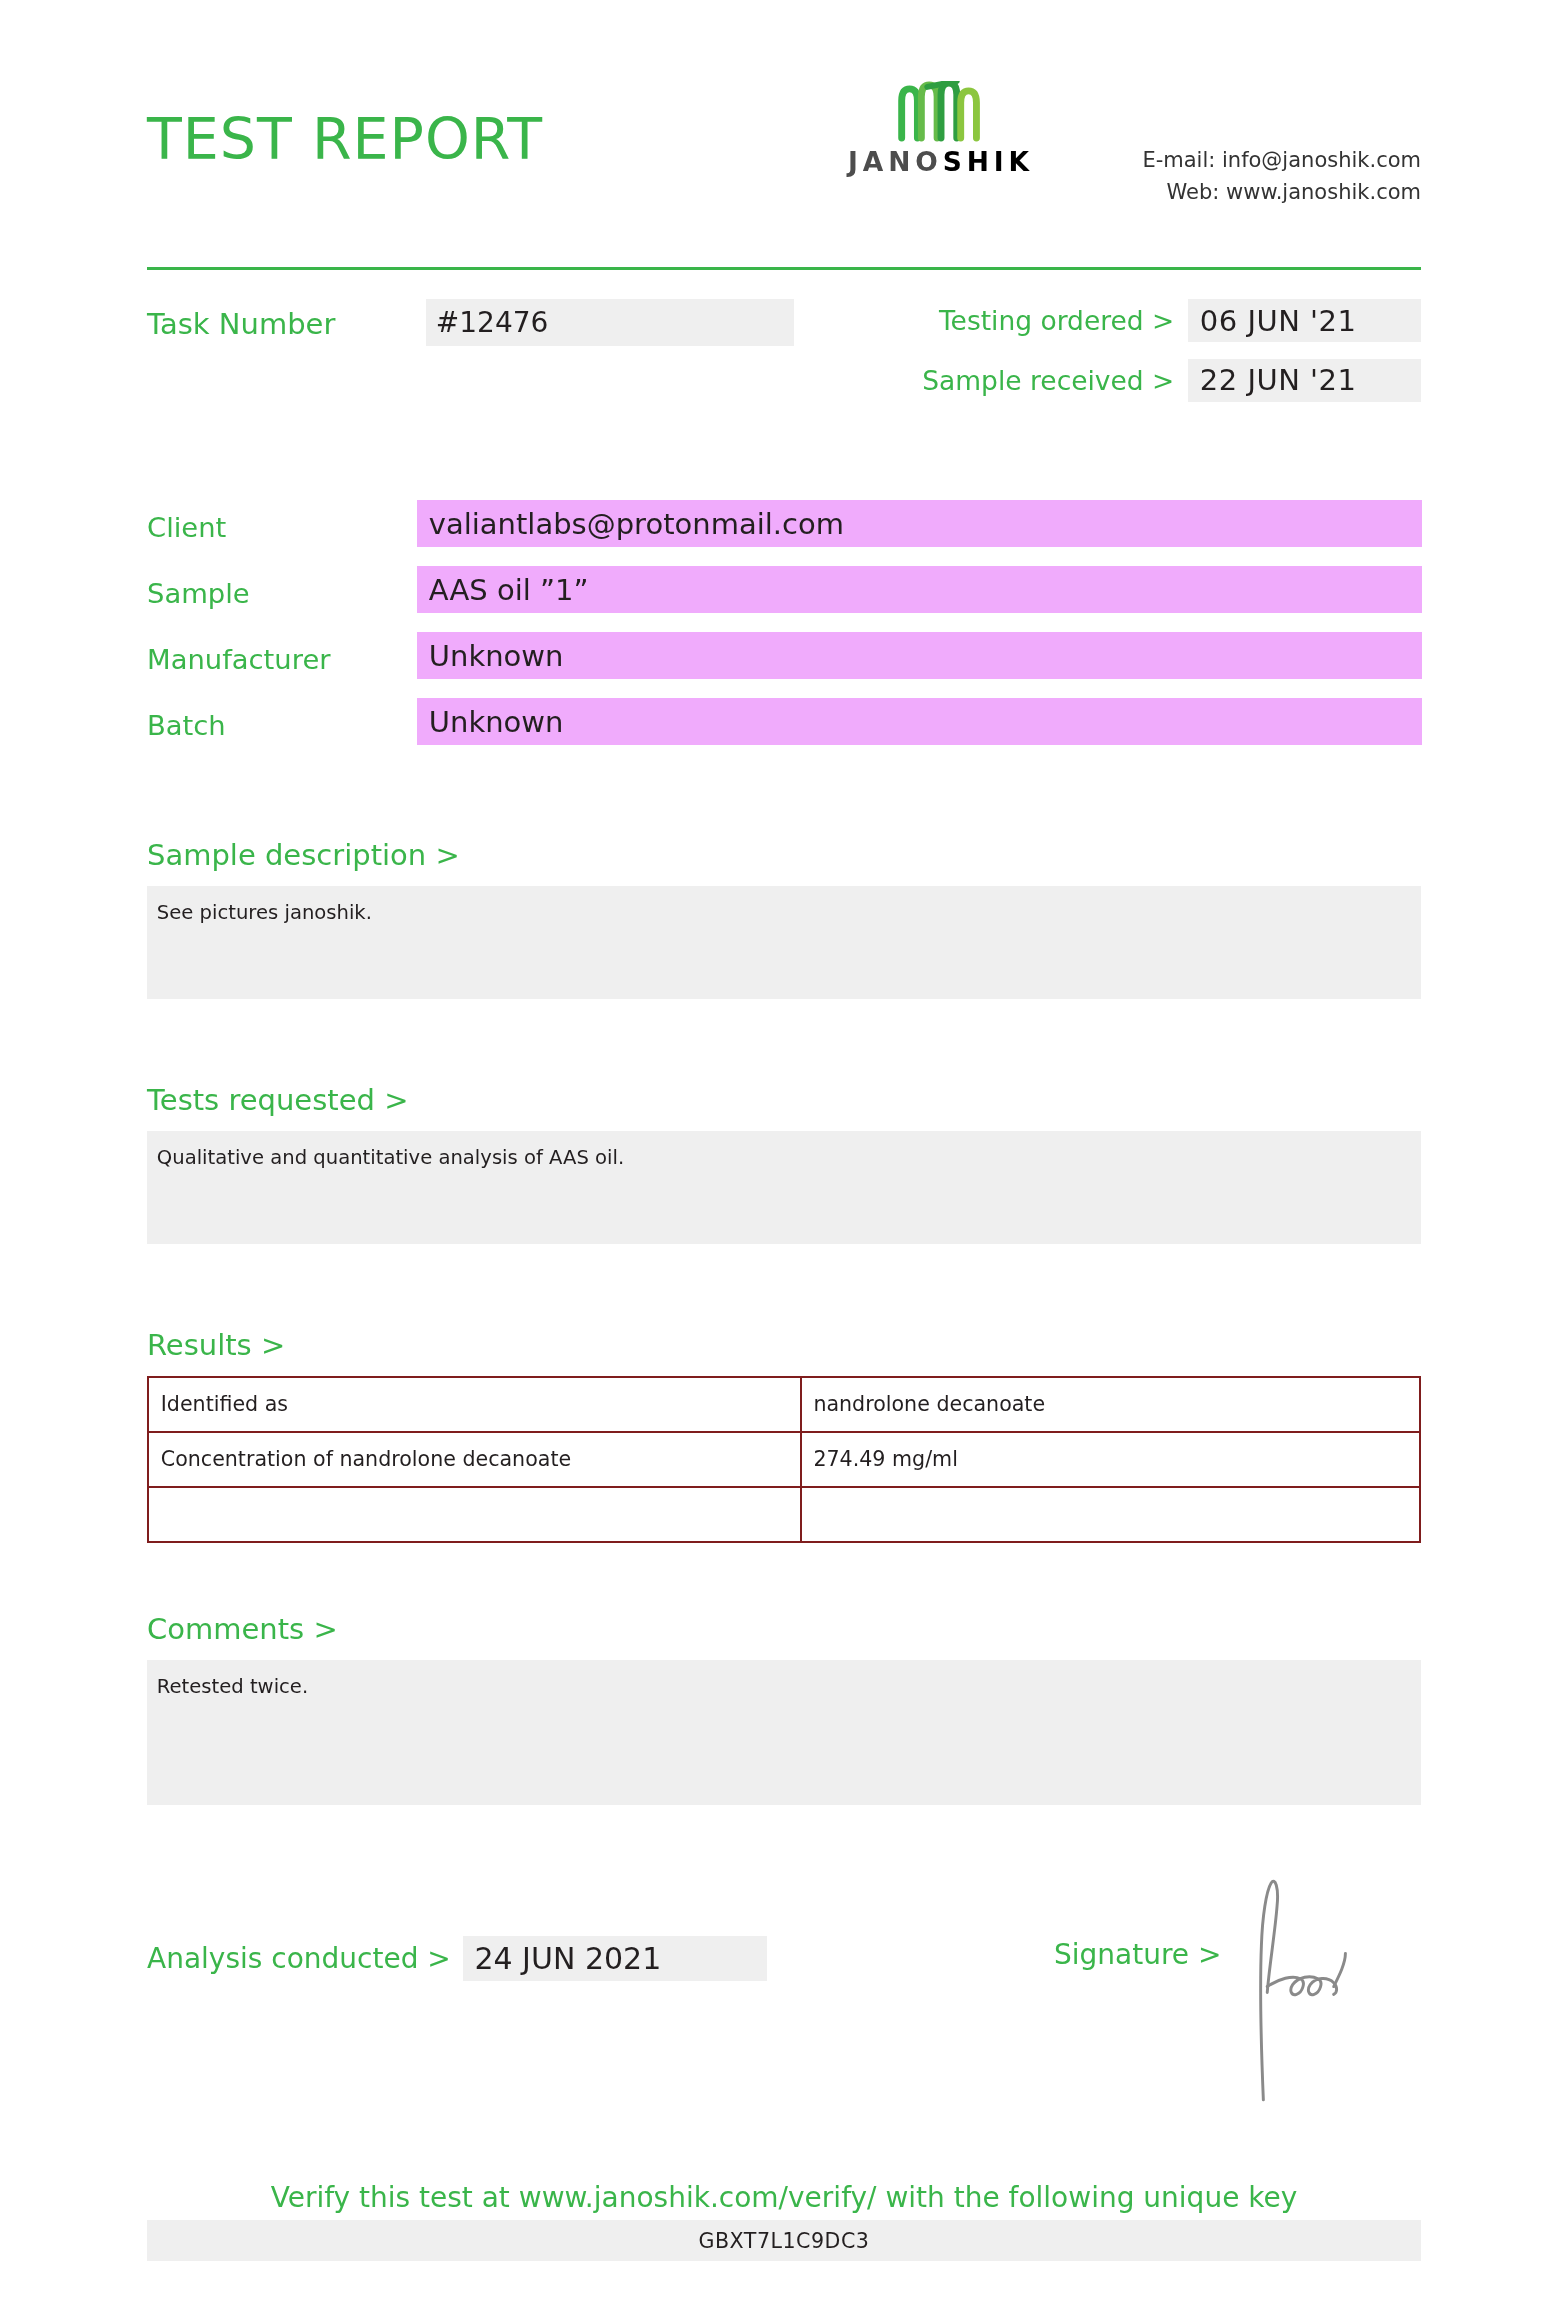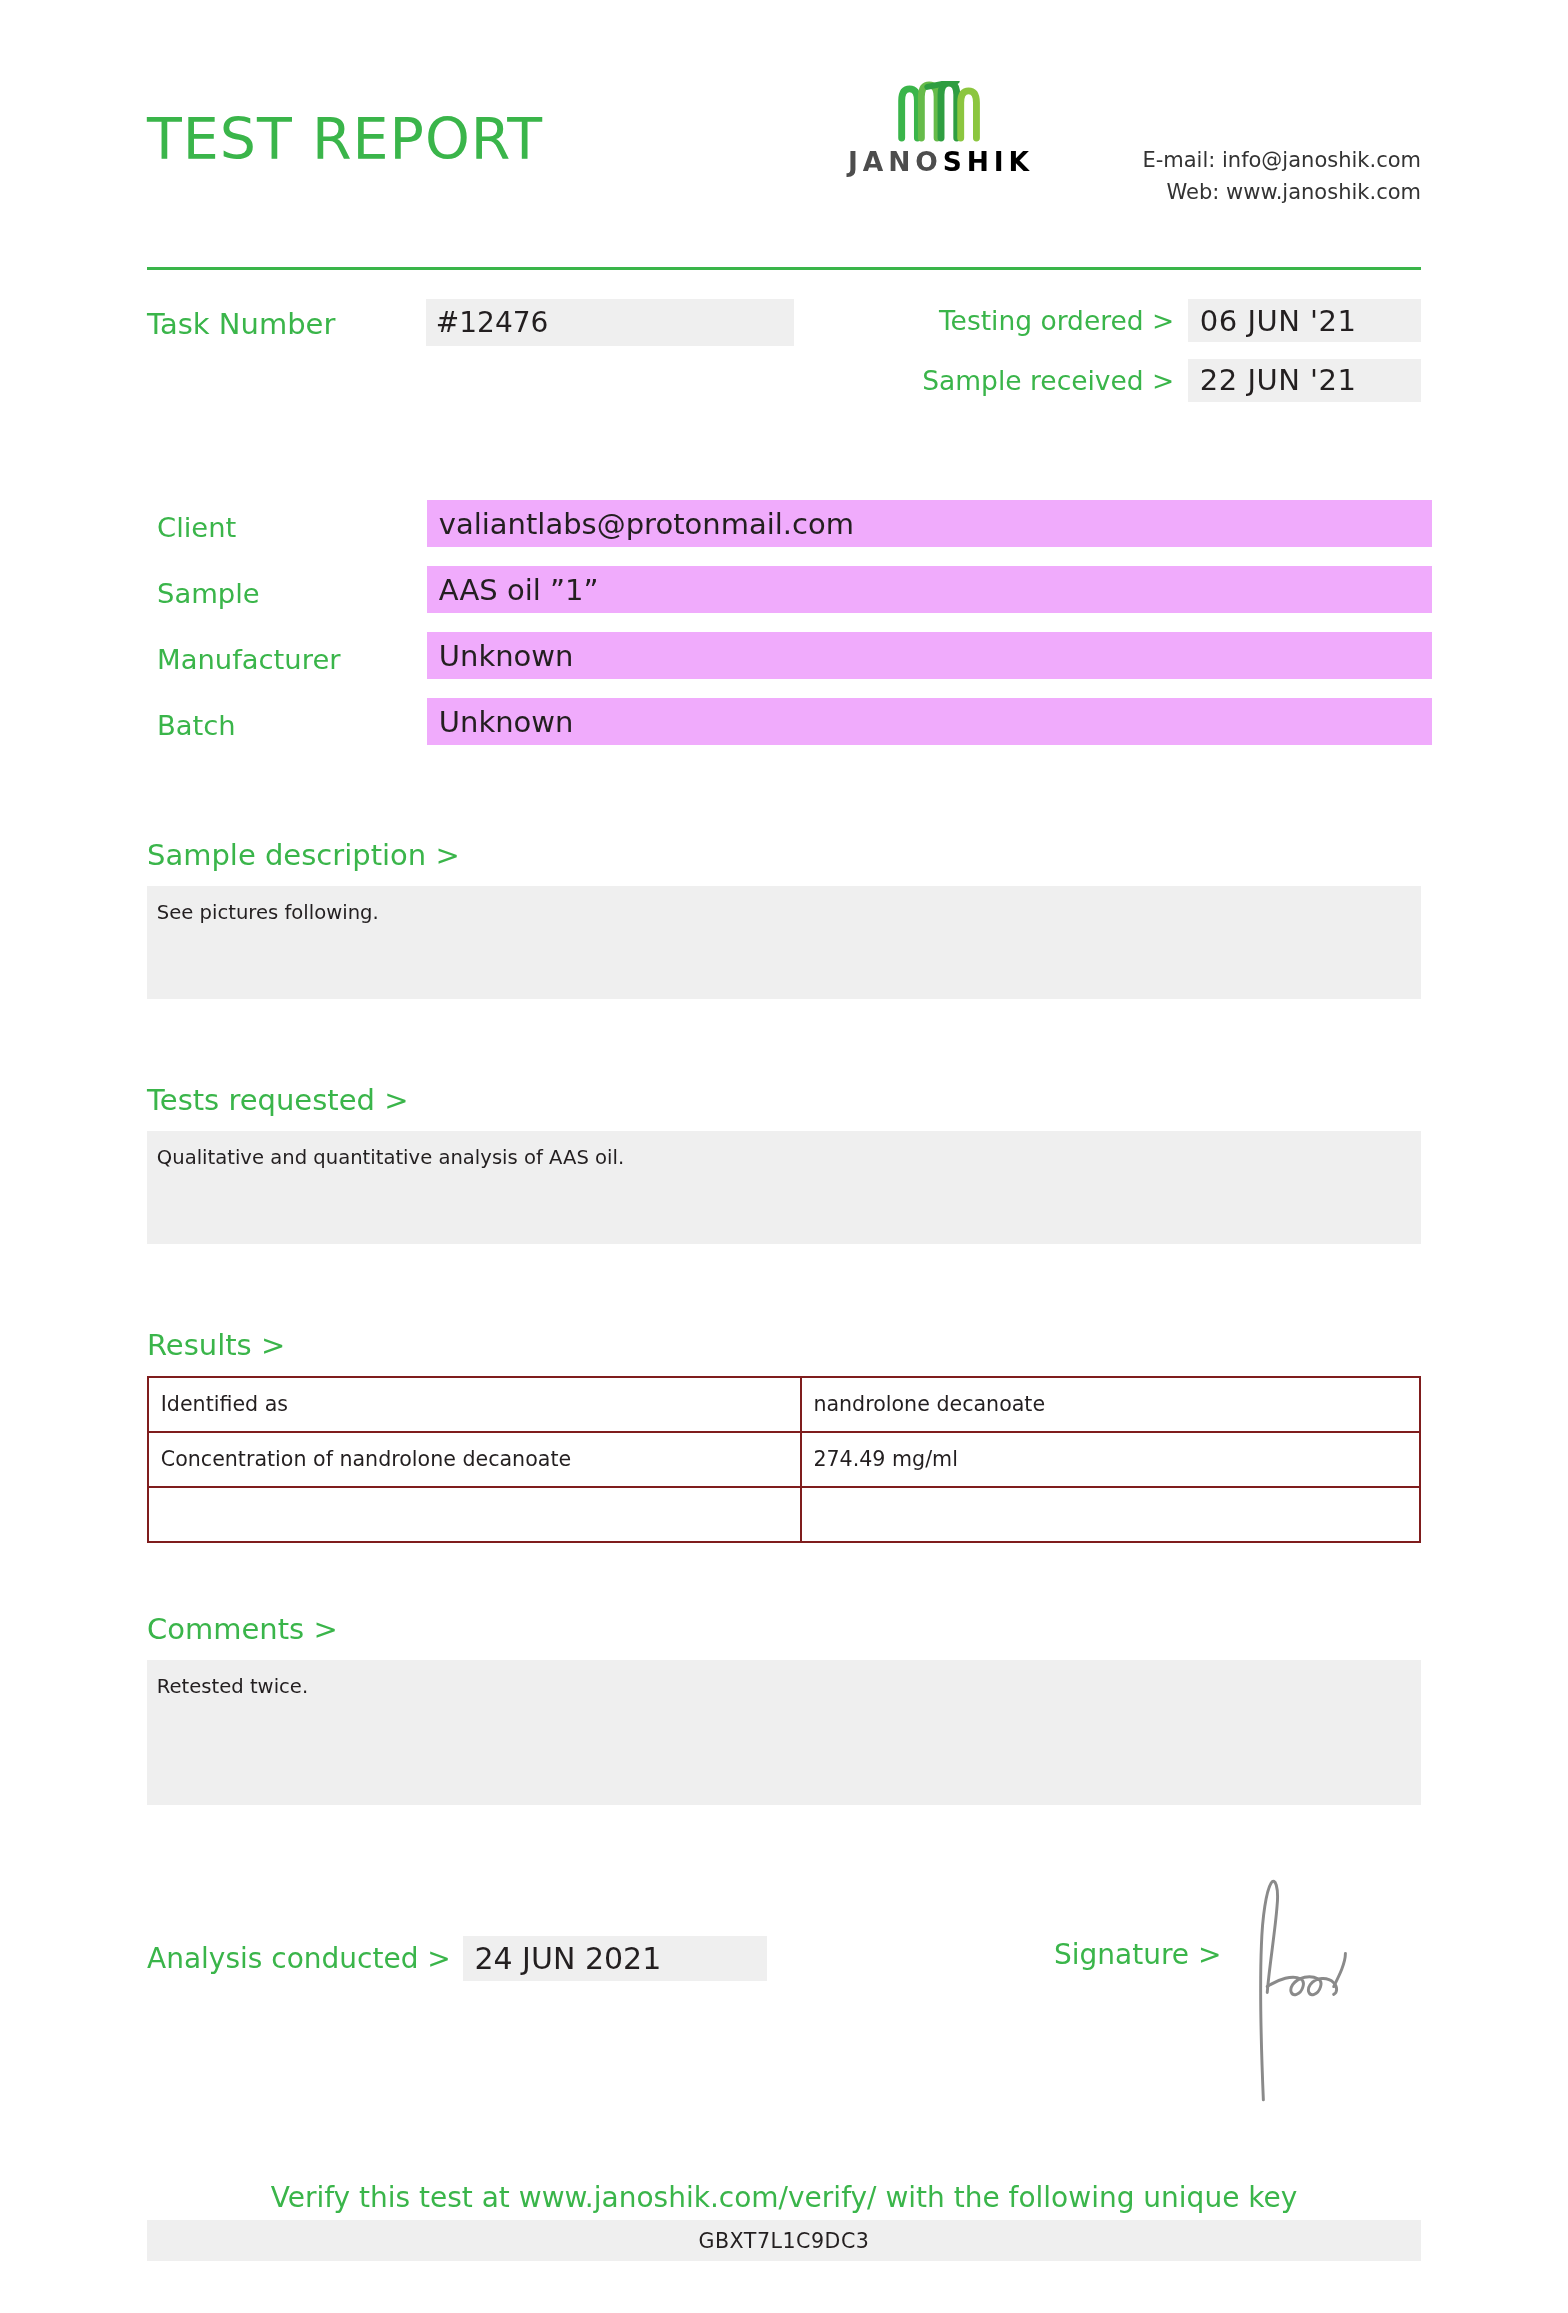--- a/index.html
+++ b/index.html
@@ -146,21 +146,20 @@
   
   .info {
     position: absolute;
     left: 147px;
     top: 500px;
     width: 1274px;
   }
   .info-row {
     position: relative;
     height: 66px;
-    margin-left: 10px;
   }
   .info-lbl {
     position: absolute;
     left: 0;
     top: 11.8px;
     font-size: 27.4px;
     color: #3ab54a;
   }
   .info-val {
     position: absolute;
@@ -348,21 +347,21 @@
       <span class="info-val">Unknown</span>
     </div>
     <div class="info-row">
       <span class="info-lbl">Batch</span>
       <span class="info-val">Unknown</span>
     </div>
   </div>
 
   <div class="section" id="sec-sample">
     <div class="sec-head">Sample description &gt;</div>
-    <div class="sec-box">See pictures following.</div>
+    <div class="sec-box">See pictures janoshik.</div>
   </div>
 
   <div class="section" id="sec-tests">
     <div class="sec-head">Tests requested &gt;</div>
     <div class="sec-box">Qualitative and quantitative analysis of AAS oil.</div>
   </div>
 
   <div class="section" id="sec-results">
     <div class="sec-head">Results &gt;</div>
     <table class="results">

